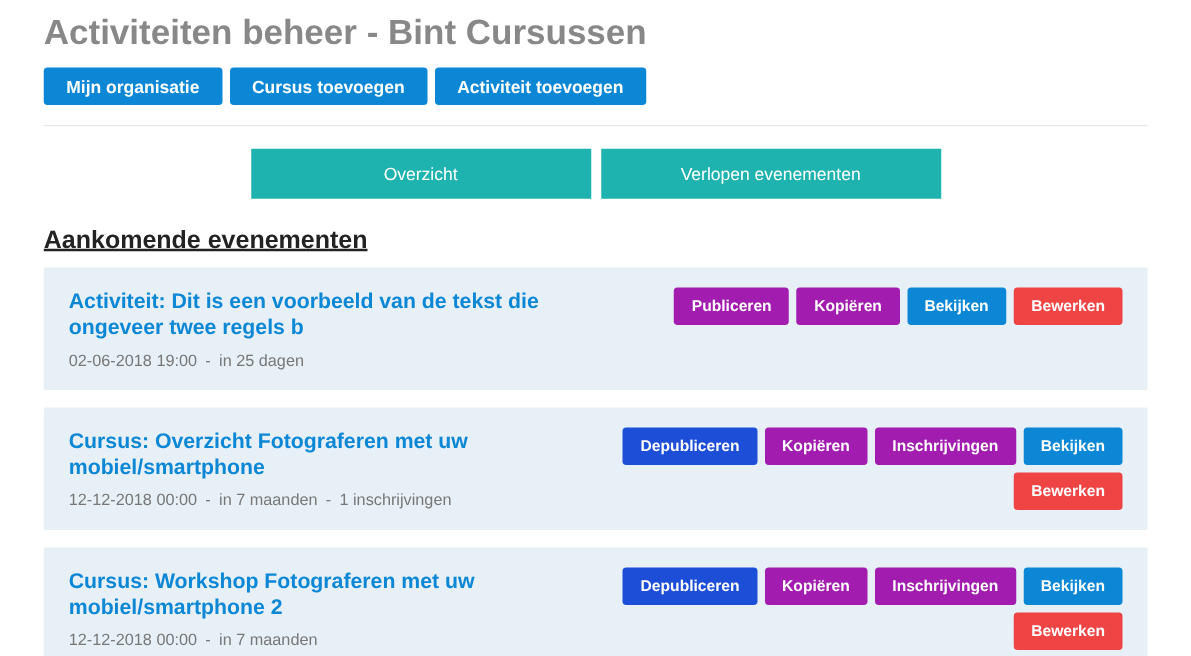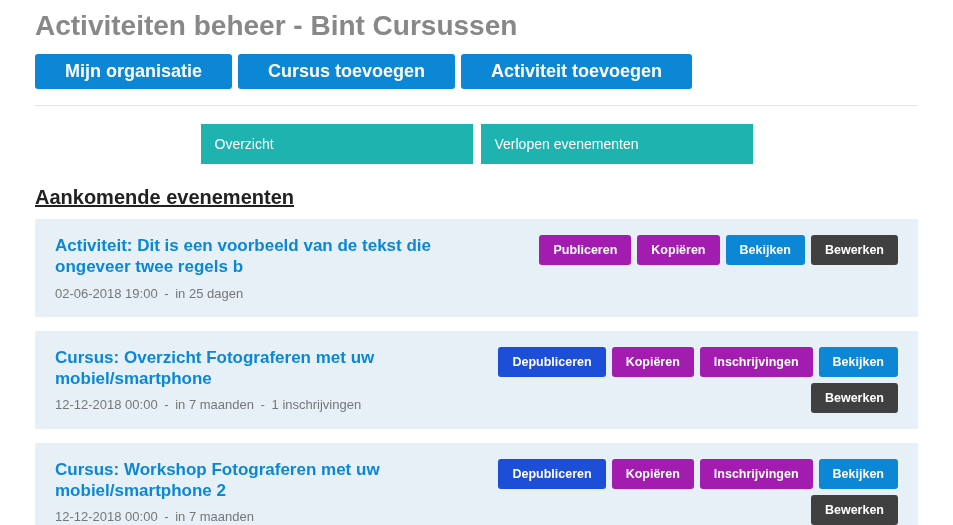--- a/index.html
+++ b/index.html
@@ -1,27 +1,27 @@
 <!DOCTYPE html>
 <html><head>
 <meta charset="utf-8">
 <style>
   * { box-sizing: border-box; margin: 0; padding: 0; }
   body { font-family: Arial, sans-serif; background: #fff; color: #333; width: 953px; }
   .container { padding: 10px 35px 20px 35px; }
   .page-title { color: #888; font-size: 28px; font-weight: bold; margin-bottom: 12px; }
   .top-buttons { display: flex; gap: 6px; margin-bottom: 16px; }
-  .btn { border: none; color: #fff; padding: 7px 30px; font-size: 18px; font-weight: bold; border-radius: 3px; cursor: pointer; }
+  .btn { border: none; color: #fff; padding: 7px 18px; font-size: 14px; font-weight: bold; border-radius: 3px; cursor: pointer; }
   .btn-blue { background: #0b87d6; }
   .btn-orange { background: #a21caf; }
   .btn-red { background: #1d4ed8; }
-  .btn-teal { background: #404040; }
+  .btn-teal { background: #ef4444; }
   .hr { border: none; border-top: 1px solid #e6e6e6; margin: 0 0 18px 0; }
   .tabs-row { display: flex; gap: 8px; justify-content: center; margin-bottom: 22px; }
-  .tab { background: #1fb3b0; color: #fff; width: 272px; padding: 12px 14px; font-size: 14px; text-align: left; cursor: pointer; }
+  .tab { background: #1fb3b0; color: #fff; width: 272px; padding: 12px 14px; font-size: 14px; text-align: center; cursor: pointer; }
   .section-title { font-size: 20px; font-weight: bold; color: #222; margin: 20px 0 10px 0; text-decoration: underline; }
   .card { background: #e6f0f6; border-radius: 1px; padding: 16px 20px; margin-bottom: 14px; display: flex; justify-content: space-between; align-items: flex-start; }
   .card-left { flex: 1; max-width: 430px; }
   .event-title { color: #0b87d6; font-size: 17px; font-weight: bold; line-height: 1.25; margin-bottom: 8px; cursor: pointer; }
   .event-meta { color: #777; font-size: 13px; }
   .event-meta .sep { margin: 0 3px; }
   .card-right { display: flex; flex-wrap: wrap; justify-content: flex-end; gap: 6px; max-width: 400px; align-content: flex-start; }
   .card-right .btn { padding: 8px 14px; font-size: 12.5px; }
 </style>
 </head>

